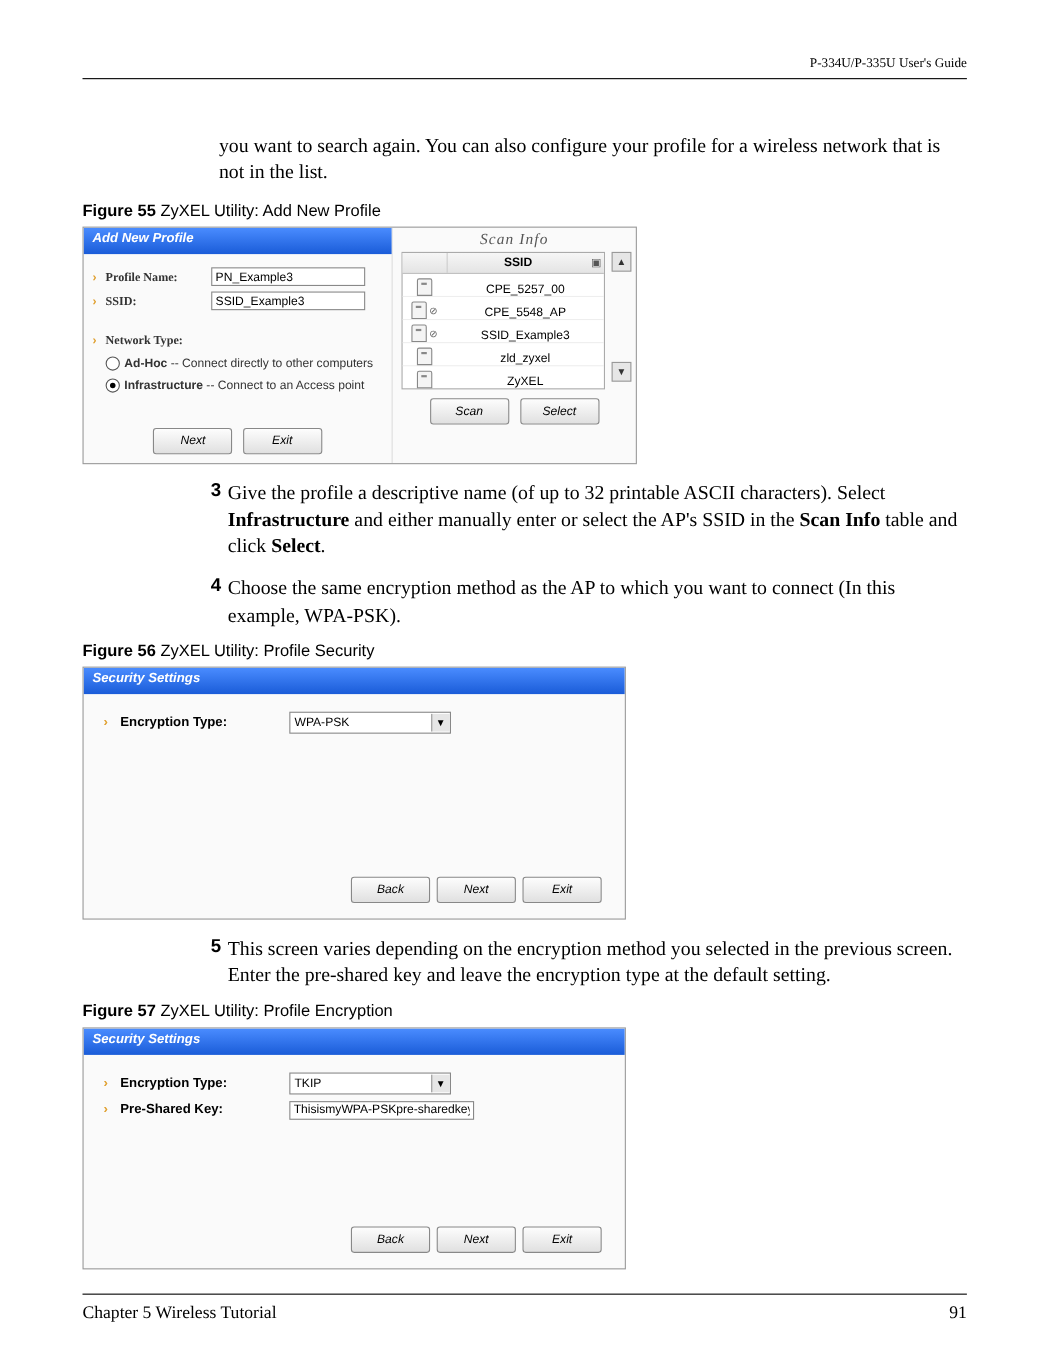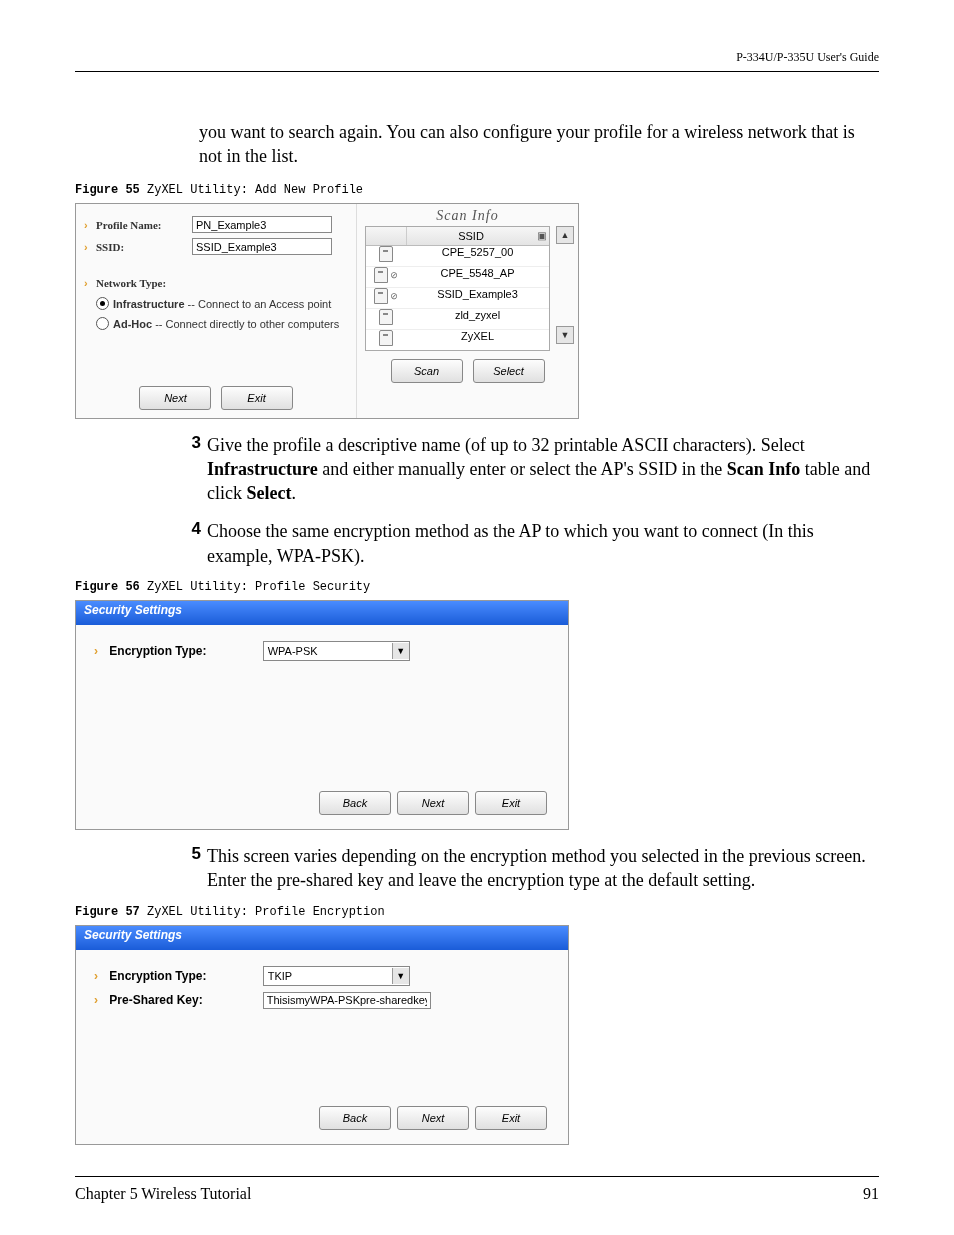--- a/index.html
+++ b/index.html
@@ -23,22 +23,22 @@
     text-align: right;
     font-size: 12px;
     margin-bottom: 6px;
   }
   .body-text {
     font-size: 18px;
     line-height: 1.35;
     margin: 0 0 14px 124px;
   }
   .fig-caption {
-    font-family: Liberation Mono, monospace;
-    font-size: 12px;
+    font-family: Liberation Sans, sans-serif;
+    font-size: 15px;
     margin: 12px 0 6px 0;
   }
   .fig-caption b { font-weight: bold; }
   .fig-box {
     border: 1px solid #999;
     background: #fafafa;
     box-sizing: border-box;
     overflow: hidden;
   }
   .step {
@@ -154,22 +154,22 @@
     font-size: 11px;
   }
   .scan-hd {
     display: flex;
     background: linear-gradient(#f6f6f6,#e4e4e4);
     border-bottom: 1px solid #bbb;
     height: 18px;
     align-items: center;
   }
   .scan-hd .c1 { width: 40px; border-right: 1px solid #ccc; height:100%; }
-  .scan-hd .c2 { flex: 1; text-align: center; font-weight: normal; }
-  .scan-row { display: flex; height: 20px; align-items: flex-start; border-bottom: 1px solid #eee; }
+  .scan-hd .c2 { flex: 1; text-align: center; font-weight: bold; }
+  .scan-row { display: flex; height: 20px; align-items: flex-end; border-bottom: 1px solid #eee; }
   .scan-row .c1 { width: 40px; display:flex; align-items:center; justify-content:center; gap:2px;}
   .scan-row .c2 { flex: 1; text-align: center; }
   .dev-icon {
     width: 12px; height: 14px; border: 1px solid #888; border-radius: 2px 2px 0 0;
     background:#f4f4f4; position:relative;
   }
   .dev-icon::after{content:"";position:absolute;left:3px;top:3px;width:5px;height:2px;background:#888;}
   .lock-icon { font-size:9px; color:#666; }
   .scroll-arrow {
     width: 16px; height: 16px; background:#e6e6e6; border:1px solid #999;
@@ -213,43 +213,44 @@
 
   <p class="body-text">you want to search again. You can also configure your profile for a wireless network that is not in the list.</p>
 
   <div class="fig-caption">
     <b>Figure 55</b><span>   ZyXEL Utility: Add New Profile</span>
   </div>
 
   <div class="fig-box fig55">
 
     <div style="width:280px; display:flex; flex-direction:column; border-right:1px solid #ddd;">
+      <div class="panel-title">Add New Profile</div>
       <div class="f-body">
         <div class="f-row">
           <span class="chev">›</span>
           <span class="f-label">Profile Name:</span>
           <input class="f-input" style="width: 140px;" value="PN_Example3">
         </div>
         <div class="f-row">
           <span class="chev">›</span>
           <span class="f-label">SSID:</span>
           <input class="f-input" style="width: 140px;" value="SSID_Example3">
         </div>
         <div style="height:14px"></div>
         <div class="f-row">
           <span class="chev">›</span>
           <span class="f-label" style="width:auto">Network Type:</span>
         </div>
         <div class="radio-row">
+          <span class="radio"></span>
+          <span><b>Ad-Hoc</b><span> -- Connect directly to other computers</span></span>
+        </div>
+        <div class="radio-row">
           <span class="radio checked"></span>
           <span><b>Infrastructure</b><span> -- Connect to an Access point</span></span>
-        </div>
-        <div class="radio-row">
-          <span class="radio"></span>
-          <span><b>Ad-Hoc</b><span> -- Connect directly to other computers</span></span>
         </div>
         <div style="position:absolute; bottom:8px; left:0; right:0; text-align:center;">
           <span class="win-btn">Next</span>
           <span class="win-btn">Exit</span>
         </div>
       </div>
     </div>
 
     <div style="flex:1; display:flex; flex-direction:column; padding-bottom:6px;">
       <div class="scan-title">Scan Info</div>

